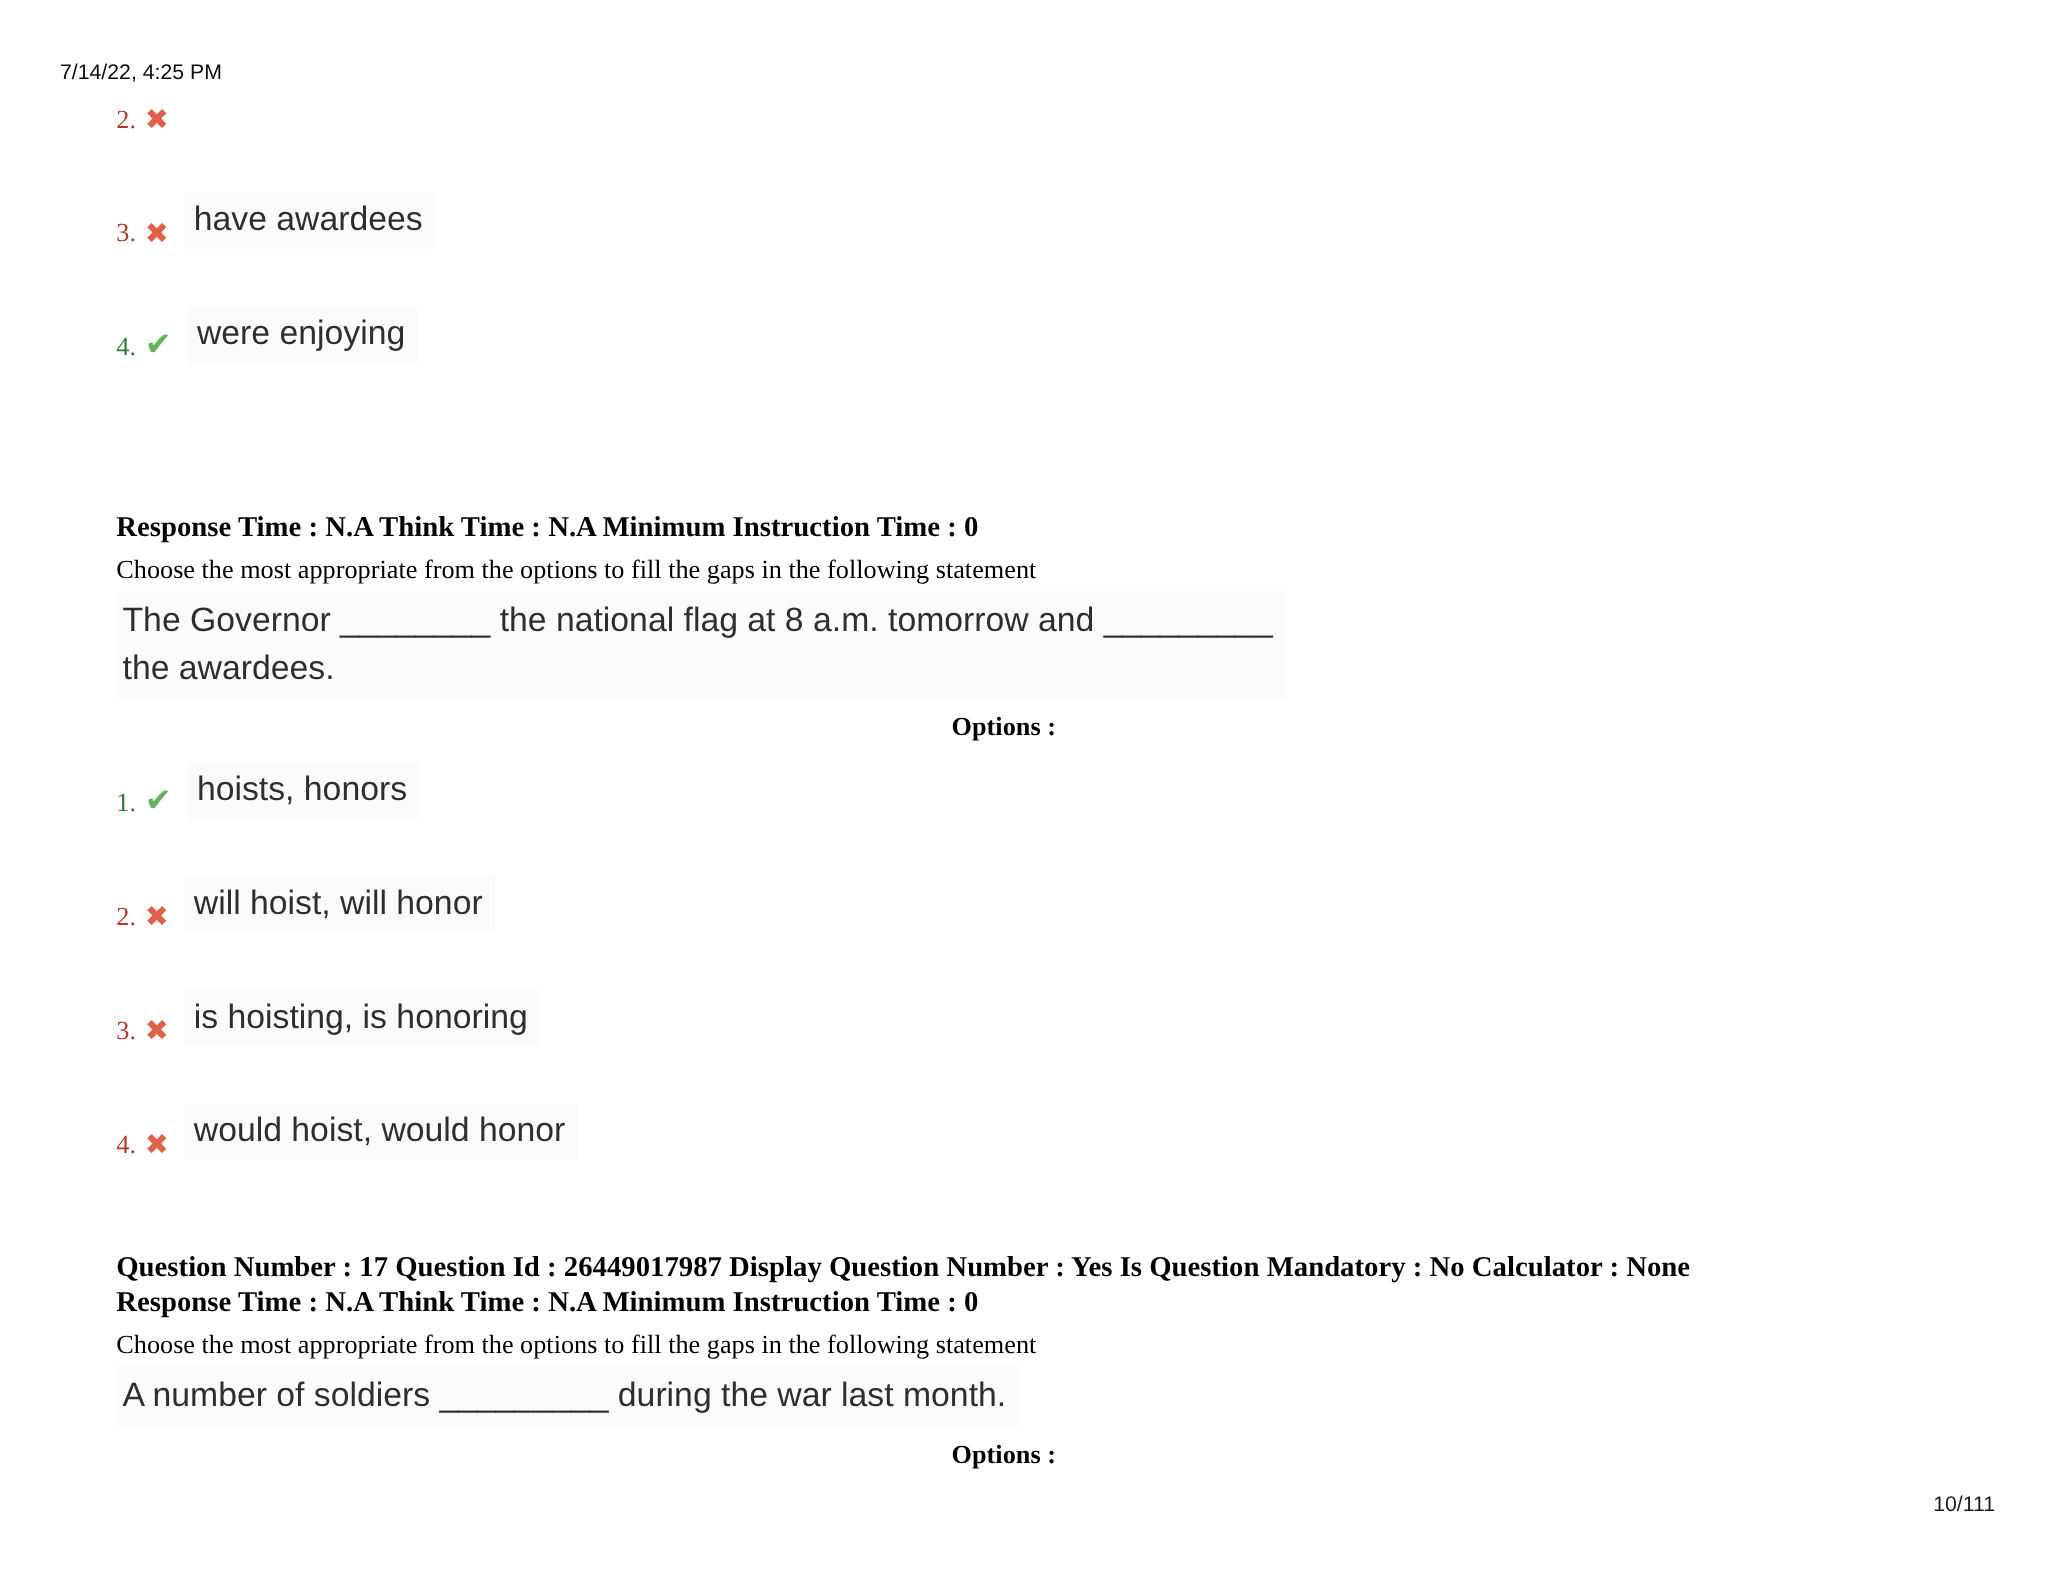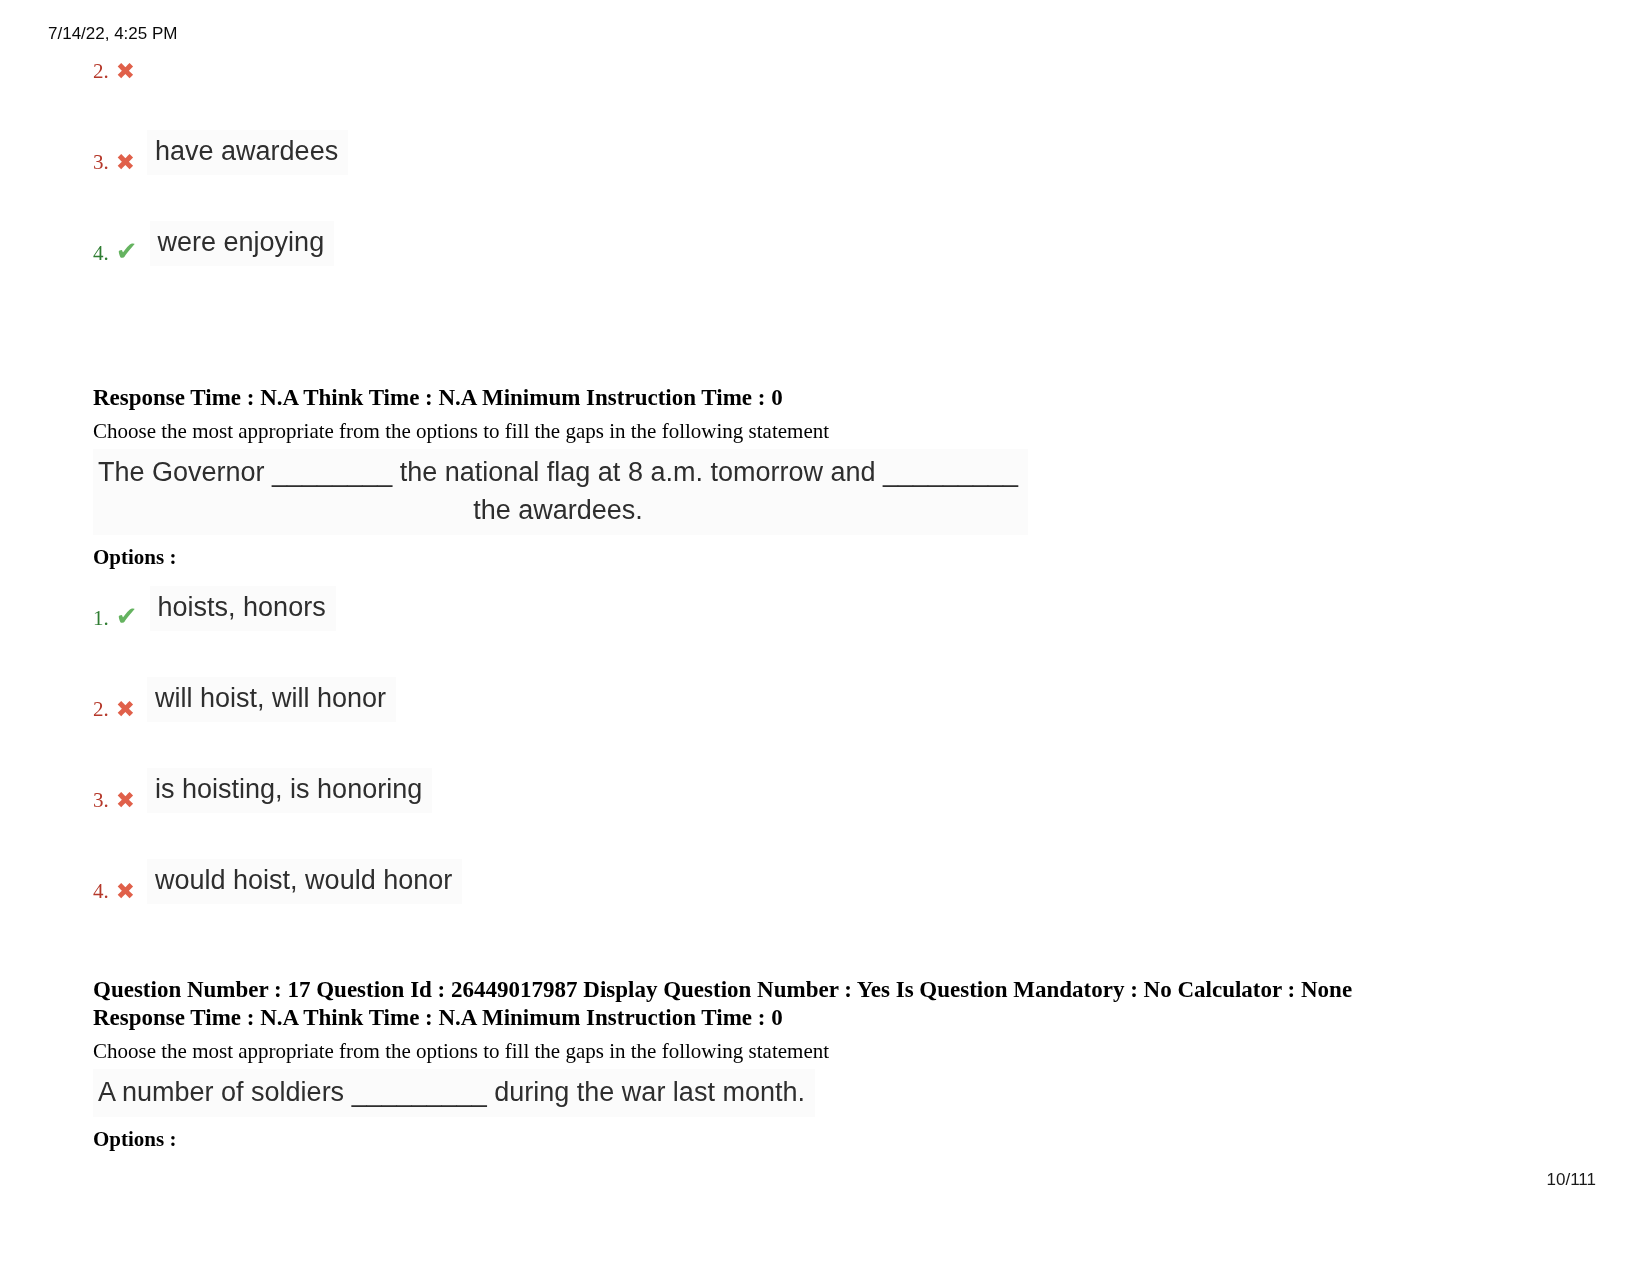--- a/index.html
+++ b/index.html
@@ -8,20 +8,21 @@
     background: #ffffff;
   }
   .page {
     position: relative;
     width: 1651px;
     height: 1220px;
     background: #ffffff;
     font-family: "Liberation Serif", serif;
     color: #000000;
     overflow: hidden;
+    margin-top: 24px;
   }
   .datetime {
     position: absolute;
     left: 48px;
     top: 24px;
     font-family: "Liberation Sans", sans-serif;
     font-size: 17px;
     color: #0a0a0a;
   }
   .pagenum {
@@ -84,28 +85,28 @@
   }
   .q-statement {
     font-family: "Liberation Sans", sans-serif;
     font-size: 27px;
     line-height: 38px;
     color: #2e2e2e;
     background: #fbfbfb;
     display: inline-block;
     padding: 4px 10px 6px 5px;
     margin-top: 5px;
-    text-align: center;
   }
   .options-label {
     font-weight: bold;
     font-size: 21px;
     margin-top: 10px;
     margin-bottom: 16px;
     color: #000000;
+    text-align: center;
   }
   .spacer-lg { height: 72px; }
   .spacer-md { height: 26px; }
 </style>
 </head>
 <body>
 
 <div class="page">
 
   <div class="datetime">7/14/22, 4:25 PM</div>

